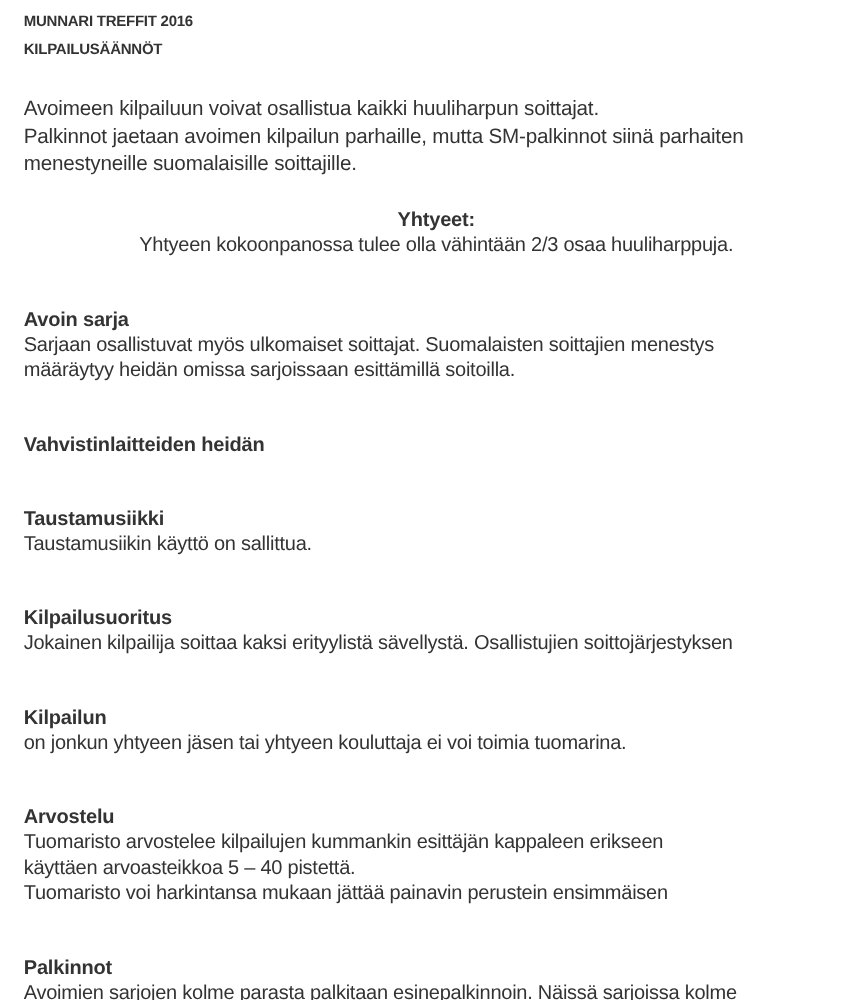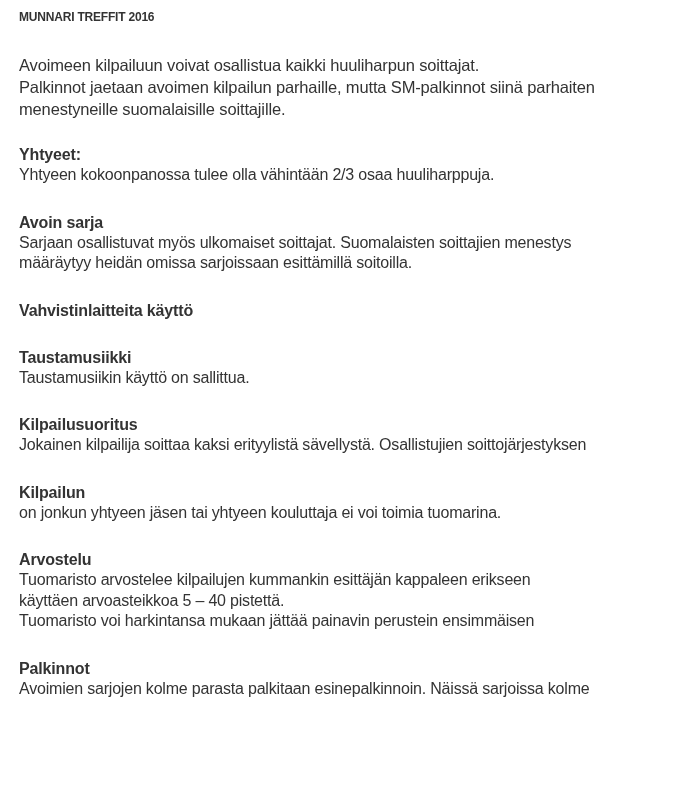--- a/index.html
+++ b/index.html
@@ -33,24 +33,25 @@
     }
     .intro-line {
       font-weight: normal;
       font-size: 16.5px;
       line-height: 22px;
       letter-spacing: -0.15px;
       color: #333333;
       white-space: nowrap;
     }
     .section {
-      margin-top: 26px;
+      margin-top: 38px;
     }
     .section:first-of-type {
       margin-top: 24px;
+      text-align: center;
     }
     .section-heading {
       font-weight: bold;
       font-size: 16px;
       line-height: 21px;
       letter-spacing: -0.15px;
       color: #333333;
     }
     .section-line {
       font-size: 16px;
@@ -59,20 +60,21 @@
       color: #333333;
       white-space: nowrap;
     }
   </style>
 </head>
 <body>
 
 <div class="page">
   <div class="title-block">
     <div class="title-line">MUNNARI TREFFIT 2016</div>
+    <div class="title-line">KILPAILUSÄÄNNÖT</div>
   </div>
 
   <div class="intro">
     <div class="intro-line">Avoimeen kilpailuun voivat osallistua kaikki huuliharpun soittajat.</div>
     <div class="intro-line">Palkinnot jaetaan avoimen kilpailun parhaille, mutta SM-palkinnot siinä parhaiten</div>
     <div class="intro-line">menestyneille suomalaisille soittajille.</div>
   </div>
 
   <div class="sections">
     <div class="section">
@@ -80,21 +82,21 @@
       <div class="section-line">Yhtyeen kokoonpanossa tulee olla vähintään 2/3 osaa huuliharppuja.</div>
     </div>
 
     <div class="section">
       <div class="section-heading">Avoin sarja</div>
       <div class="section-line">Sarjaan osallistuvat myös ulkomaiset soittajat. Suomalaisten soittajien menestys</div>
       <div class="section-line">määräytyy heidän omissa sarjoissaan esittämillä soitoilla.</div>
     </div>
 
     <div class="section">
-      <div class="section-heading">Vahvistinlaitteita käyttö</div>
+      <div class="section-heading">Vahvistinlaitteiden heidän</div>
     </div>
 
     <div class="section">
       <div class="section-heading">Taustamusiikki</div>
       <div class="section-line">Taustamusiikin käyttö on sallittua.</div>
     </div>
 
     <div class="section">
       <div class="section-heading">Kilpailusuoritus</div>
       <div class="section-line">Jokainen kilpailija soittaa kaksi erityylistä sävellystä. Osallistujien soittojärjestyksen</div>

